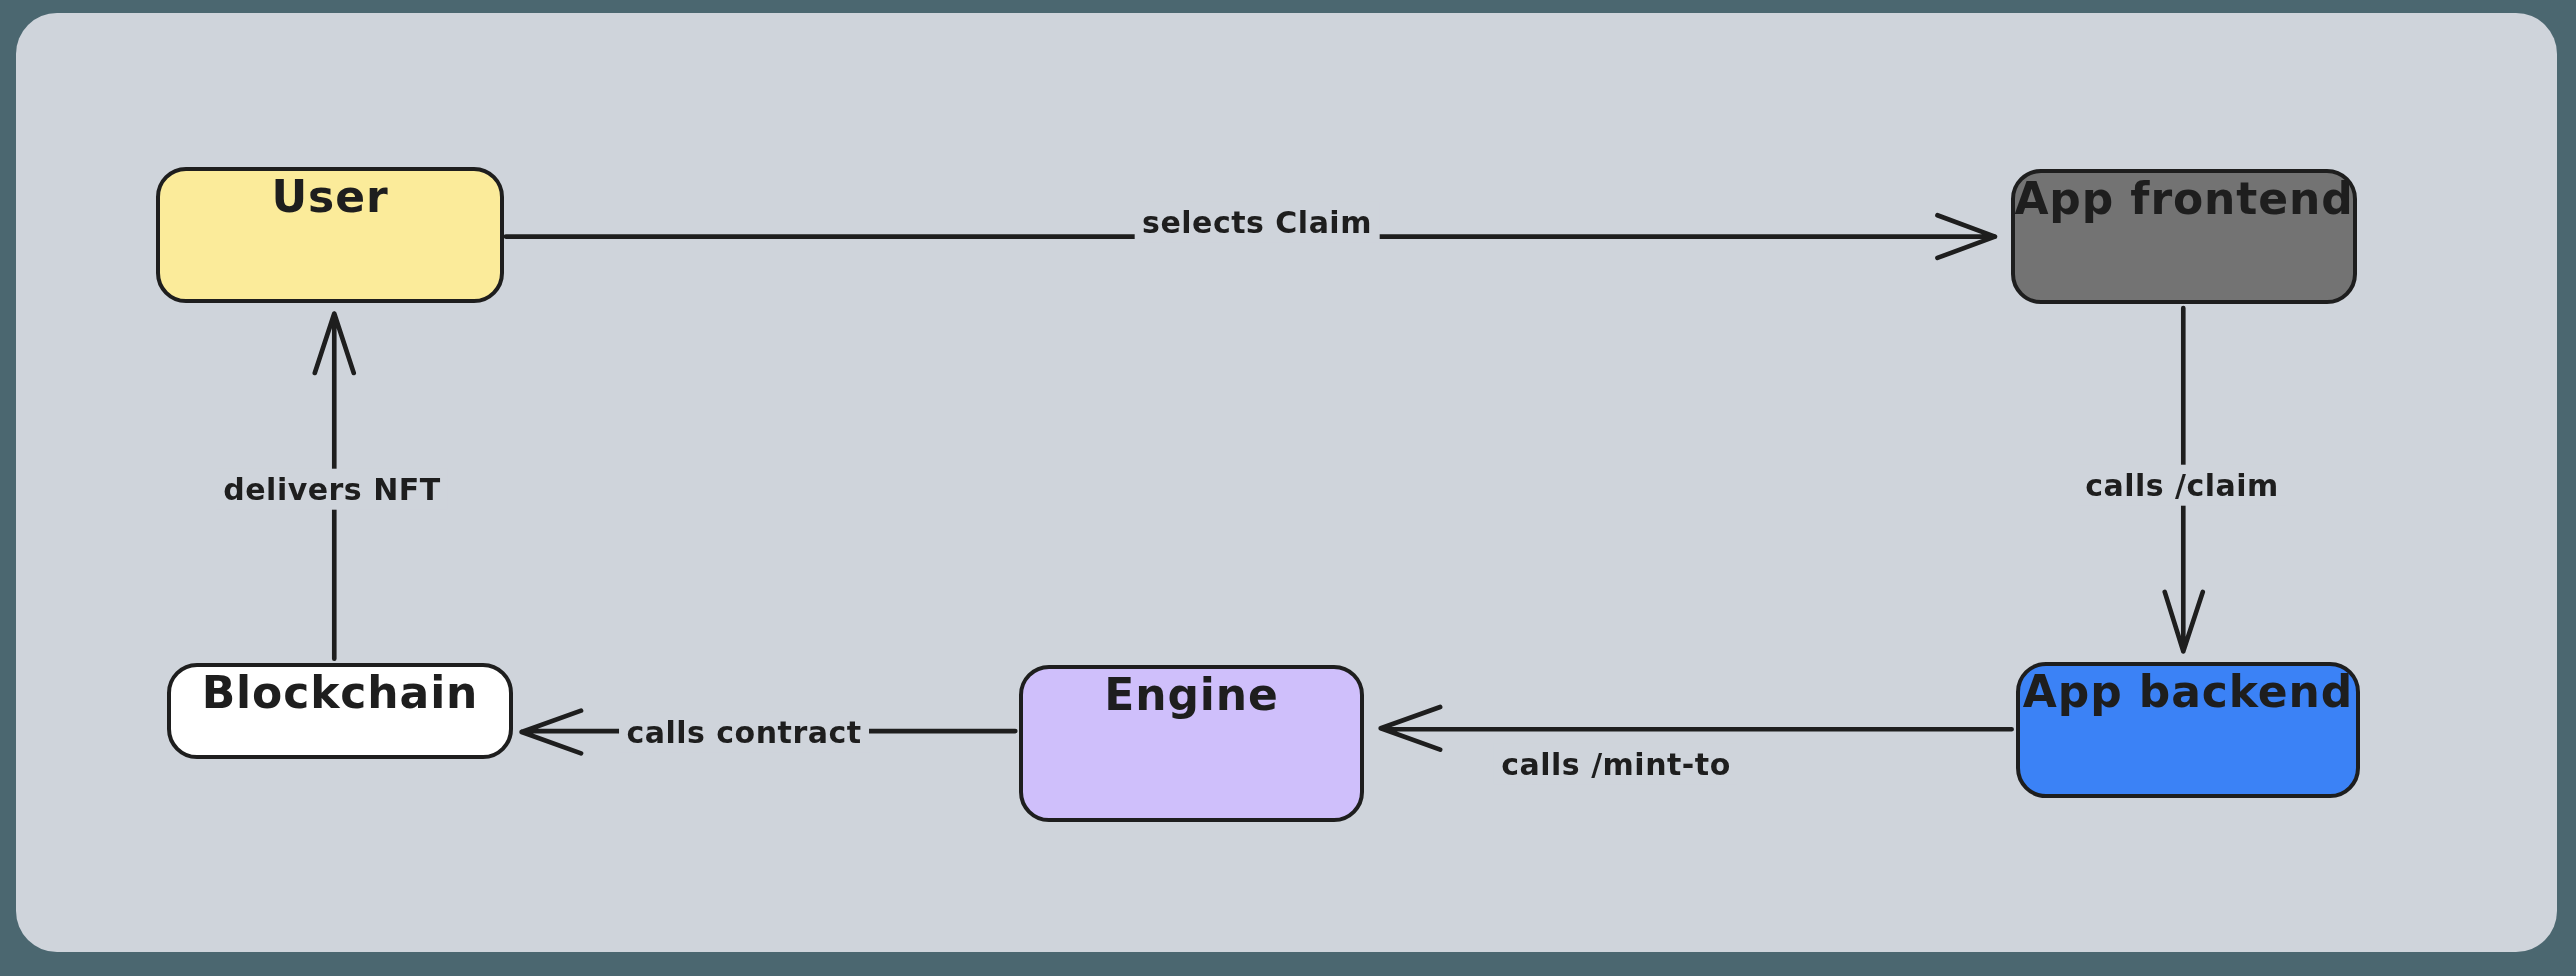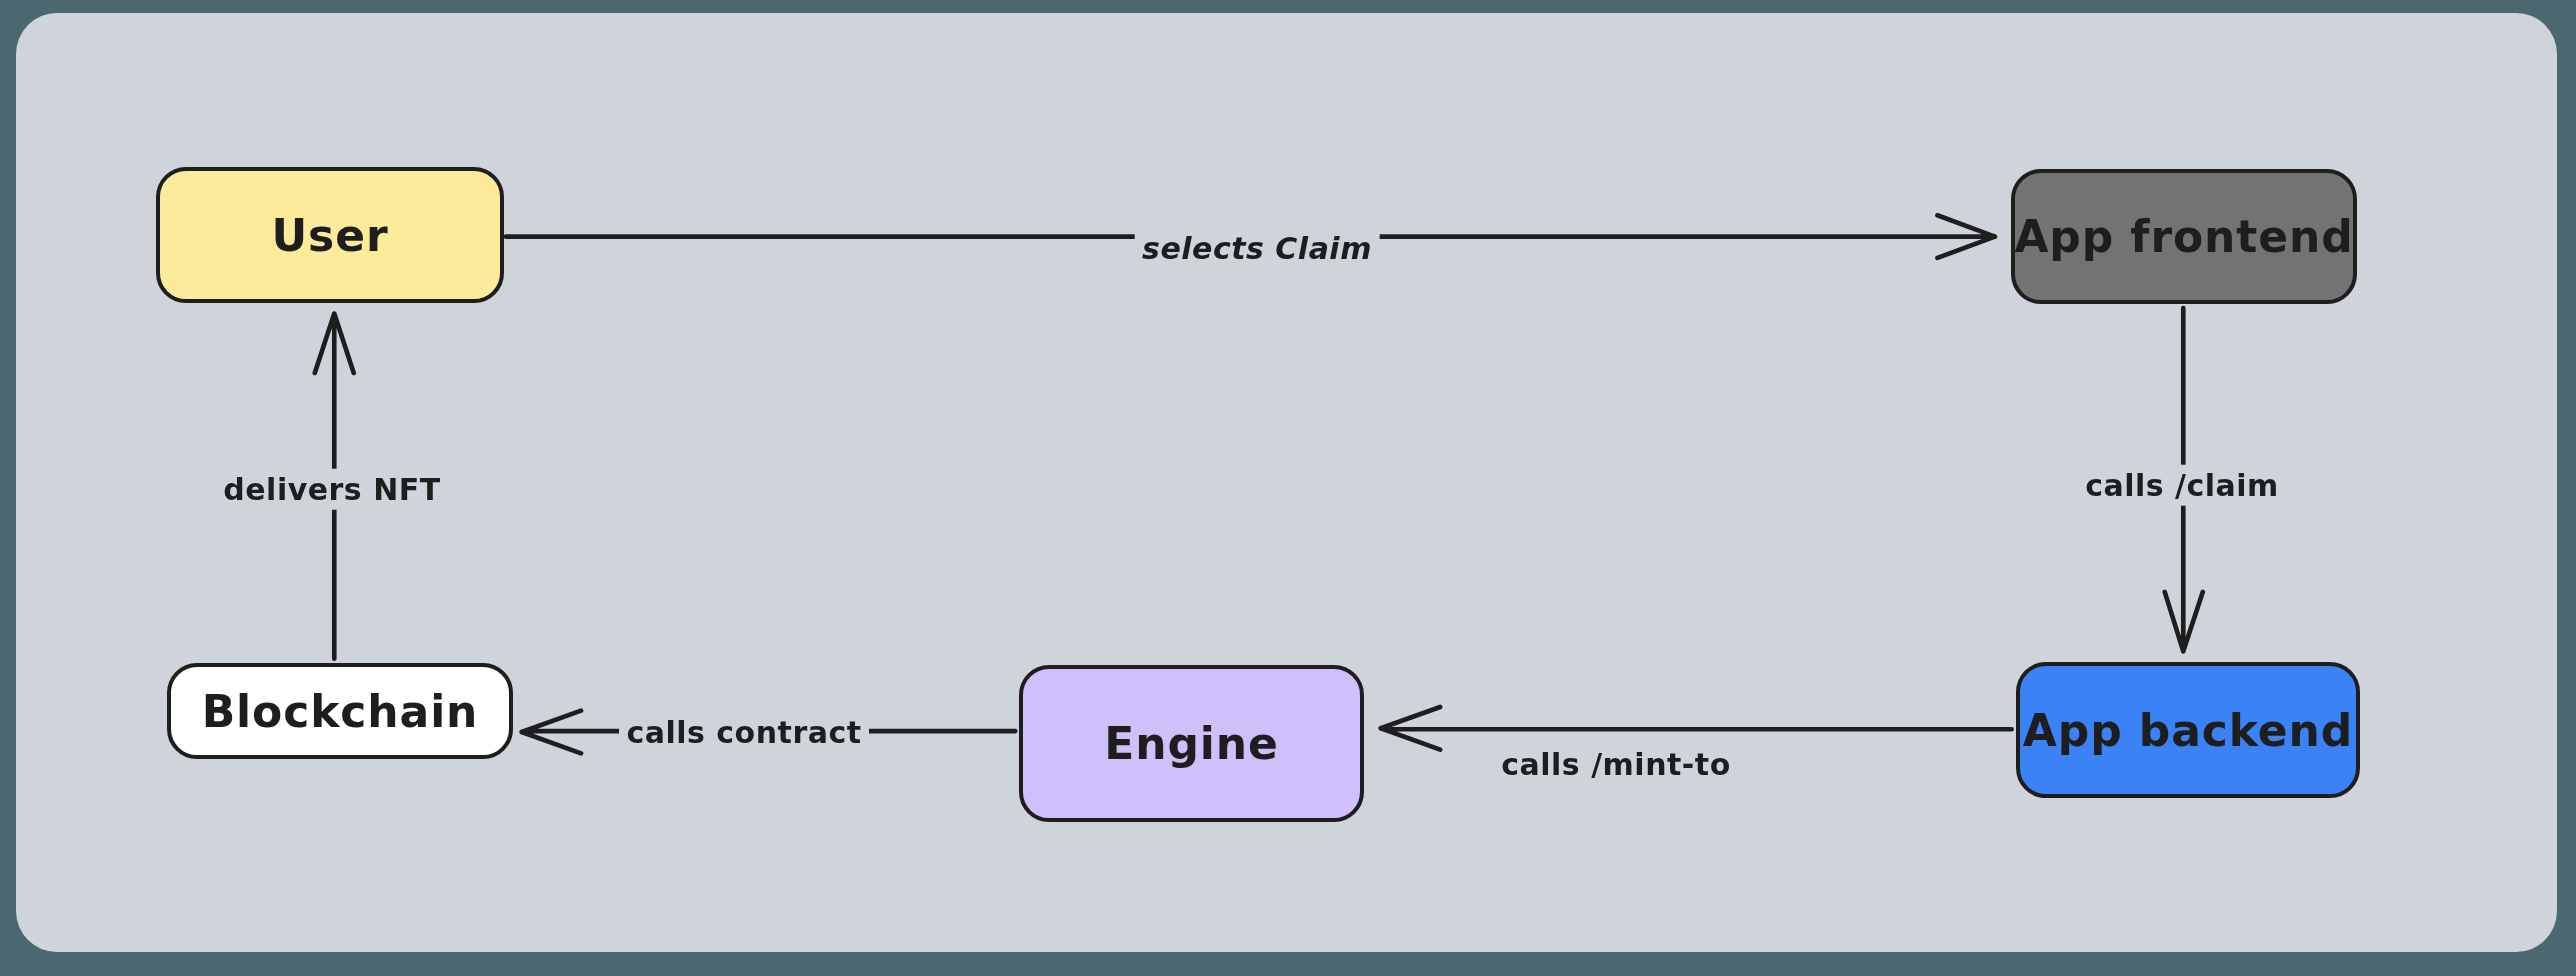--- a/index.html
+++ b/index.html
@@ -13,40 +13,40 @@
   }
   .panel {
     position: absolute;
     left: 16px; top: 13px; right: 18.6px; bottom: 24px;
     background: #cfd4db;
     border-radius: 41px;
   }
   .edges-svg { position: absolute; left: 0; top: 0; }
   .node {
     position: absolute;
-    display: flex; align-items: center; justify-content: center;
+    display: flex; align-items: flex-start; justify-content: center;
     border: 4.6px solid #1e1e1e;
     border-radius: 30px;
     font-size: 44px; font-weight: 600; letter-spacing: 0.9px;
     white-space: nowrap;
   }
   .node-user       { left: 156px;  top: 167px; width: 348px; height: 136px; background: #fbeb9a; }
   .node-frontend   { left: 2011px; top: 169px; width: 346px; height: 135px; background: #737373; }
   .node-backend    { left: 2016px; top: 662px; width: 344px; height: 136px; background: #3b82f6; }
   .node-engine     { left: 1019px; top: 665px; width: 345px; height: 157px; background: #cfbffb; }
   .node-blockchain { left: 167px;  top: 663px; width: 346px; height: 96px; background: #ffffff; }
   .edge-label {
     position: absolute;
     transform: translate(-50%, -50%);
     background: #cfd4db;
     font-size: 30px; font-weight: 600; letter-spacing: 0.5px;
     padding: 2.8px 7.4px;
     white-space: nowrap;
   }
-  .lbl-selects-claim { left: 1257px; top: 248px; font-style: italic; }
+  .lbl-selects-claim { left: 1257px; top: 222px; }
   .lbl-calls-claim   { left: 2182px; top: 485px; text-align: right; }
   .lbl-calls-mint-to { left: 1616px; top: 764px; }
   .lbl-calls-contract{ left: 744px;  top: 732px; }
   .lbl-delivers-nft  { left: 332px;  top: 489px; }
 </style>
 </head>
 <body>
 
 <div class="panel"></div>
 

